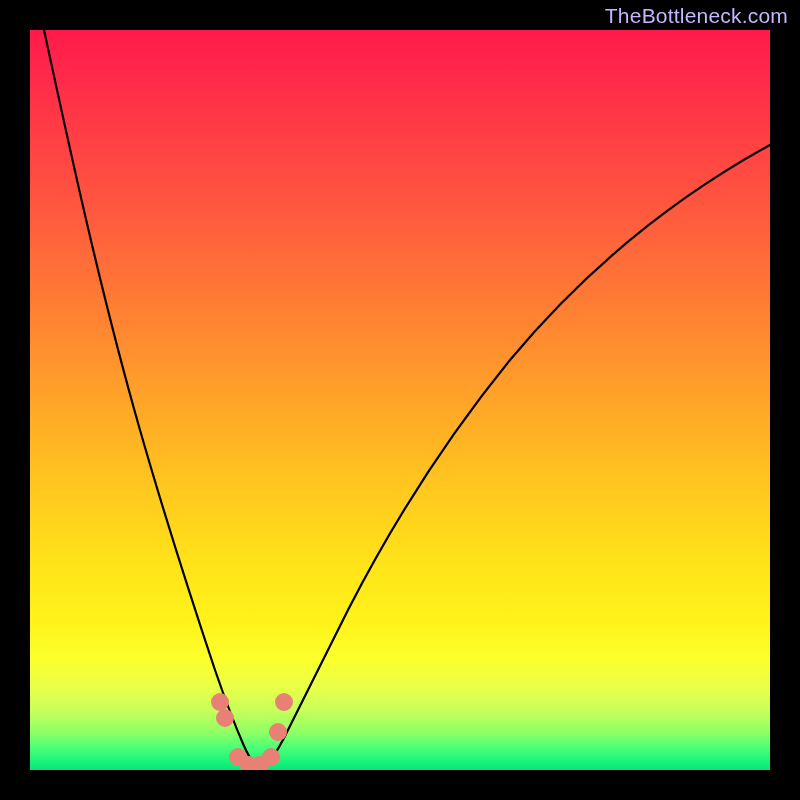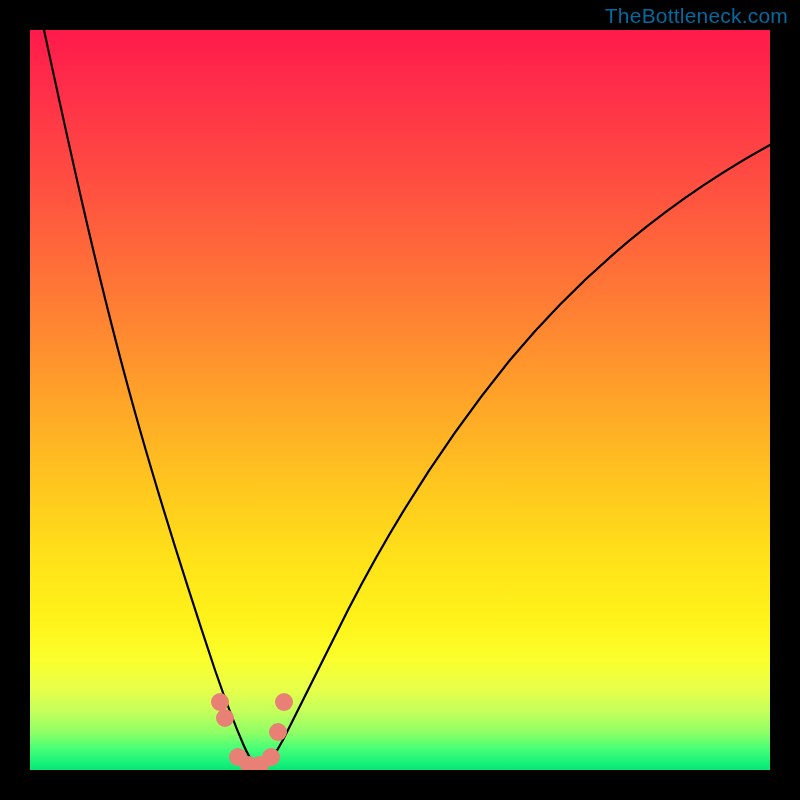--- a/index.html
+++ b/index.html
@@ -41,21 +41,21 @@
       #8dff66 95%,
       #4bff76 97%,
       #17f27a 99%,
       #0be576 100%
     );
   }
   .watermark {
     position: absolute;
     top: 4px;
     right: 12px;
-    color: #0369a1;
+    color: #c4b5fd;
     font-size: 21px;
     font-weight: 500;
     letter-spacing: 0.2px;
     user-select: none;
   }
   svg.curves {
     position: absolute;
     left: 0;
     top: 0;
     width: 740px;

